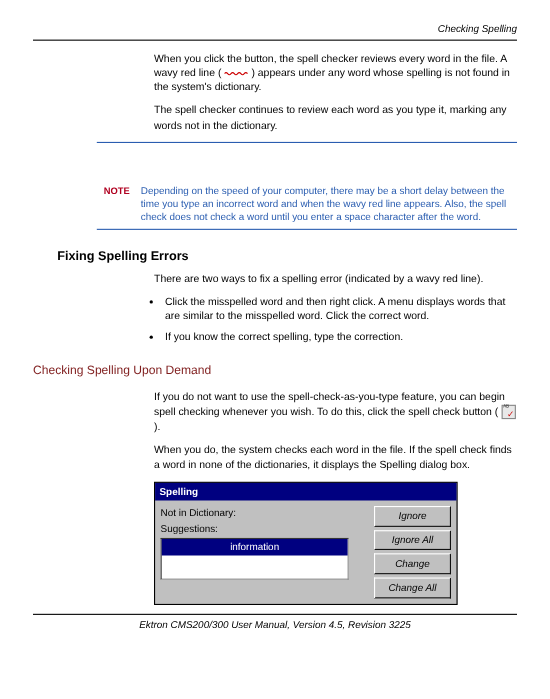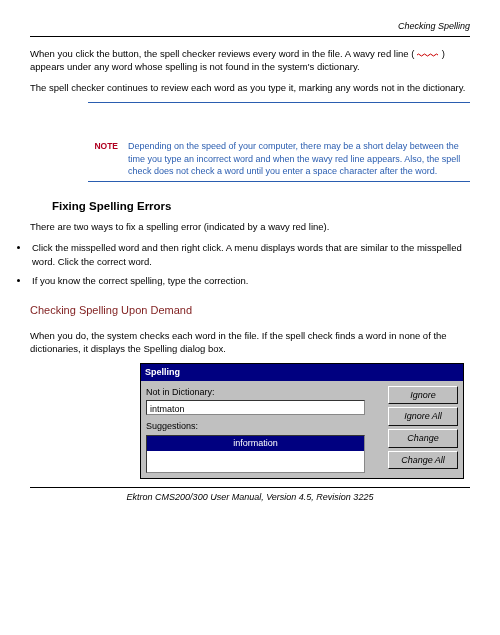--- a/index.html
+++ b/index.html
@@ -16,21 +16,21 @@
   }
   .header-label {
     text-align: right;
     font-style: italic;
     font-size: 9px;
     color: #000;
     margin-bottom: 3px;
   }
   .hr-top { border: none; border-top: 1px solid #000; margin-bottom: 10px; }
   .hr-bottom { border: none; border-top: 1px solid #000; margin-top: 8px; margin-bottom: 3px; }
-  .indent-block { }
+  .indent-block { margin-left: 110px; }
   .para { margin-bottom: 8px; }
   .wavy-inline {
     display: inline-block;
     vertical-align: middle;
     border-bottom: 1px solid transparent;
     position: relative;
     width: 22px;
     height: 6px;
   }
   .wavy-inline svg { position: absolute; top: 2px; left: 0; }
@@ -46,21 +46,21 @@
     text-align: right;
     padding-right: 10px;
     padding-top: 1px;
   }
   .note-text { color: #2a5db0; font-size: 9px; line-height: 1.35; padding-right: 2px; }
   .subheading {
     font-weight: bold;
     font-size: 11.5px;
     margin: 16px 0 6px 22px;
   }
-  .bullet-list { list-style: disc; }
+  .bullet-list { margin-left: 118px; list-style: disc; }
   .bullet-list li { margin-bottom: 6px; padding-left: 2px; }
   .h2-heading {
     color: #7f1d1d;
     font-size: 11px;
     font-weight: normal;
     margin: 16px 0 10px 0;
     font-family: Arial, Helvetica, sans-serif;
   }
   .abc-icon {
     display: inline-block;
@@ -73,21 +73,21 @@
   .abc-icon::before {
     content: "ᴬᴮ";
     position: absolute; top: -2px; left: 1px; font-size: 6px; color: #333;
   }
   .abc-icon::after {
     content: "✓";
     position: absolute; bottom: -2px; right: 0px; font-size: 8px; color: #c00;
   }
   
   .dialog {
-    width: 324px;
+    width: 276px;
     margin: 6px 0 0 110px;
     border: 1px solid #000;
     background: #c0c0c0;
     font-family: "MS Sans Serif", Tahoma, sans-serif;
     font-size: 9px;
   }
   .dialog-titlebar {
     background: #000080;
     color: #fff;
     padding: 2px 4px;
@@ -169,29 +169,33 @@
 <div class="indent-block">
   <p class="para">There are two ways to fix a spelling error (indicated by a wavy red line).</p>
 </div>
 <ul class="bullet-list">
   <li>Click the misspelled word and then right click. A menu displays words that are similar to the misspelled word. Click the correct word.</li>
   <li>If you know the correct spelling, type the correction.</li>
 </ul>
 
 <h2 class="h2-heading">Checking Spelling Upon Demand</h2>
 <div class="indent-block">
+  <p class="para">
+    <span>If you do not want to use the spell-check-as-you-type feature, you can begin spell checking whenever you wish. To do this, click the spell check button ( </span>
+    <span class="abc-icon"></span>
+    <span> ).</span>
+  </p>
   <p class="para">When you do, the system checks each word in the file. If the spell check finds a word in none of the dictionaries, it displays the Spelling dialog box.</p>
 </div>
 
 <div class="dialog">
   <div class="dialog-titlebar">Spelling</div>
   <div class="dialog-body">
     <div class="dialog-left">
       <div class="dlg-label">Not in Dictionary:</div>
-      <div class="dlg-input">intmaton</div>
       <div class="dlg-label">Suggestions:</div>
       <div class="dlg-list">
         <div class="dlg-list-item">information</div>
       </div>
     </div>
     <div class="dialog-right">
       <div class="dlg-button">Ignore</div>
       <div class="dlg-button">Ignore All</div>
       <div class="dlg-button">Change</div>
       <div class="dlg-button">Change All</div>

